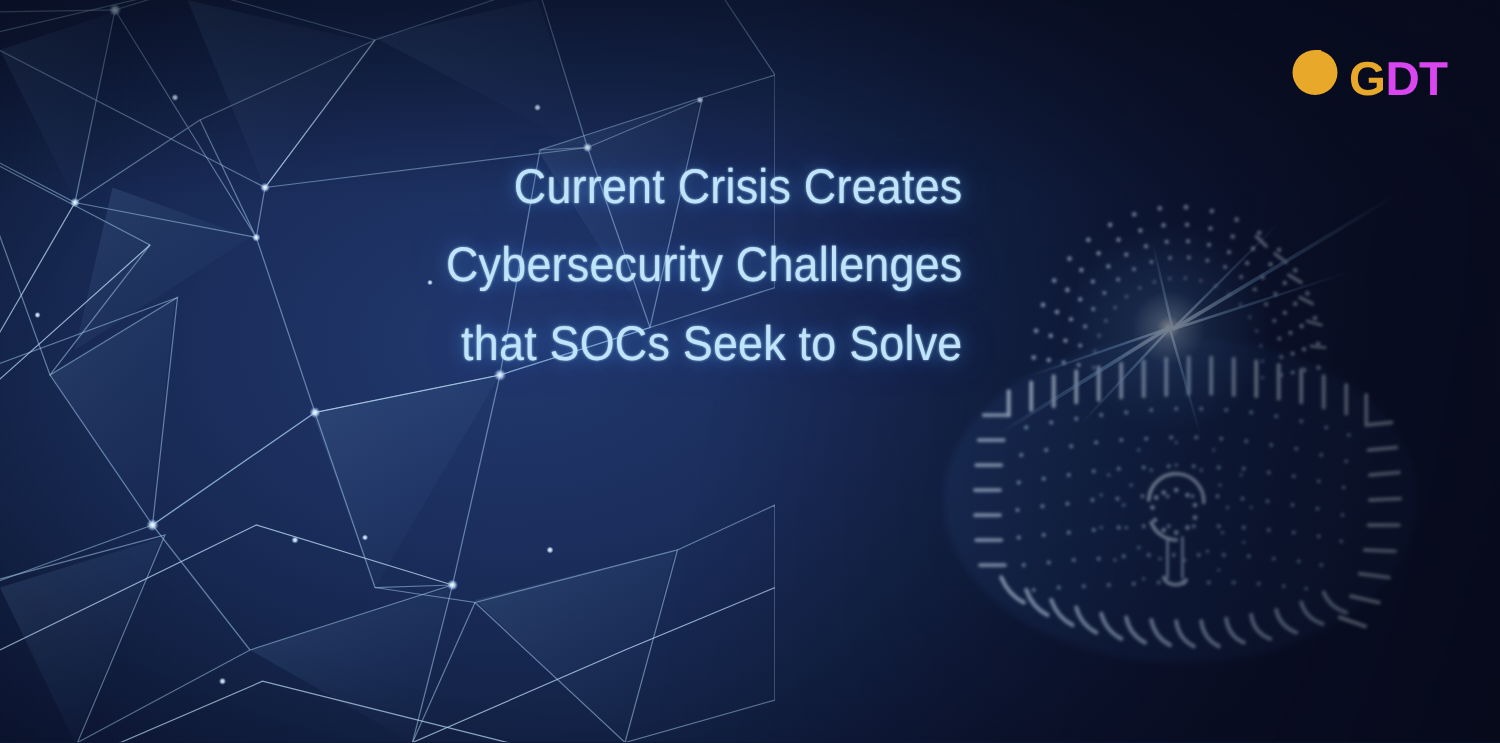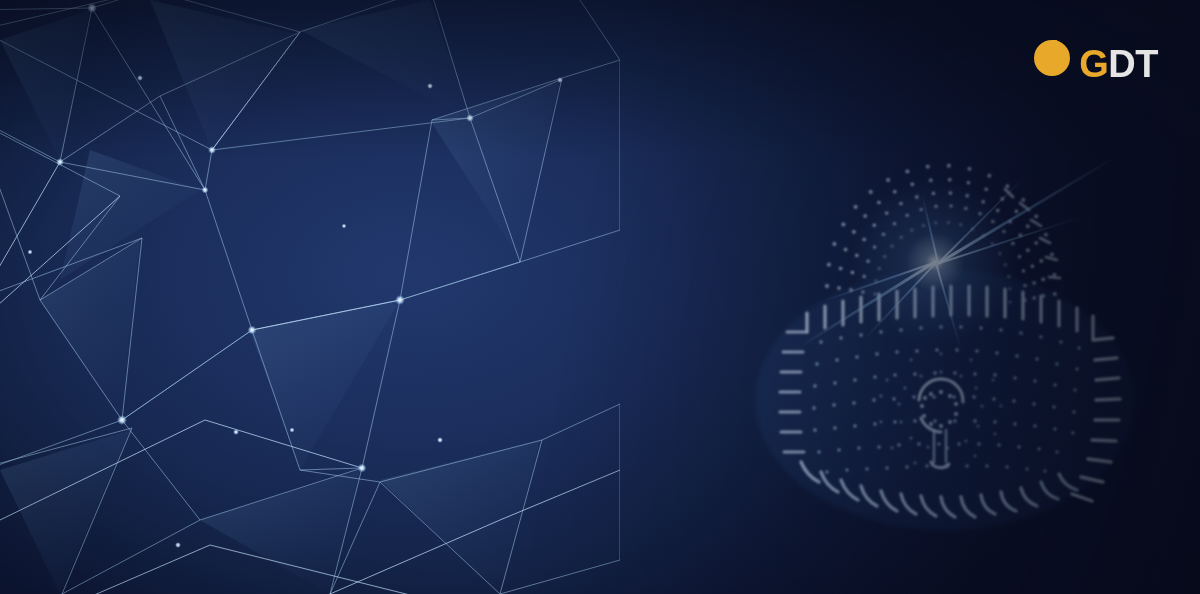--- a/index.html
+++ b/index.html
@@ -102,21 +102,21 @@
   .logo-mark{width:40px;height:40px;display:block;}
   .logo-type{
     font-size:38px;
     line-height:38px;
     font-weight:700;
     letter-spacing:-.5px;
     display:flex;
     align-items:baseline;
   }
   .logo-g{color:#e8a92a;}
-  .logo-dt{color:#e5e5e5;margin-top:12px;}
+  .logo-dt{color:#d946ef;margin-top:12px;}
 </style>
 </head>
 <body>
 
 <div class="banner">
 
   <div class="bg-base"></div>
 
   <svg class="poly" viewBox="0 0 620 594" preserveAspectRatio="none">
     <defs>
@@ -592,20 +592,25 @@
         <i class="r6"></i>
         <i class="r7"></i>
         <i class="r8"></i>
     </div>
   </div>
 
   <div class="bg-rightdark"></div>
   <div class="bg-topdark"></div>
   <div class="bg-vignette"></div>
 
+  <div class="headline">
+    <div class="line">Current Crisis Creates</div>
+    <div class="line">Cybersecurity Challenges</div>
+    <div class="line">that SOCs Seek to Solve</div>
+  </div>
 
   <div class="logo">
     <svg class="logo-mark" viewBox="0 0 40 40">
       <path d="M20,2 A18,18 0 1 0 20,38 A18,18 0 0 0 20,2 Z
                M20,2 L20,16 L34,16 L34,11 L25,11 L25,2 Z" fill="#e8a92a"></path>
       <rect x="20.5" y="18.5" width="13.5" height="5" fill="#e8a92a"></rect>
       <rect x="29" y="18.5" width="5" height="11" fill="#e8a92a"></rect>
     </svg>
     <div class="logo-type">
       <span class="logo-g">G</span>

